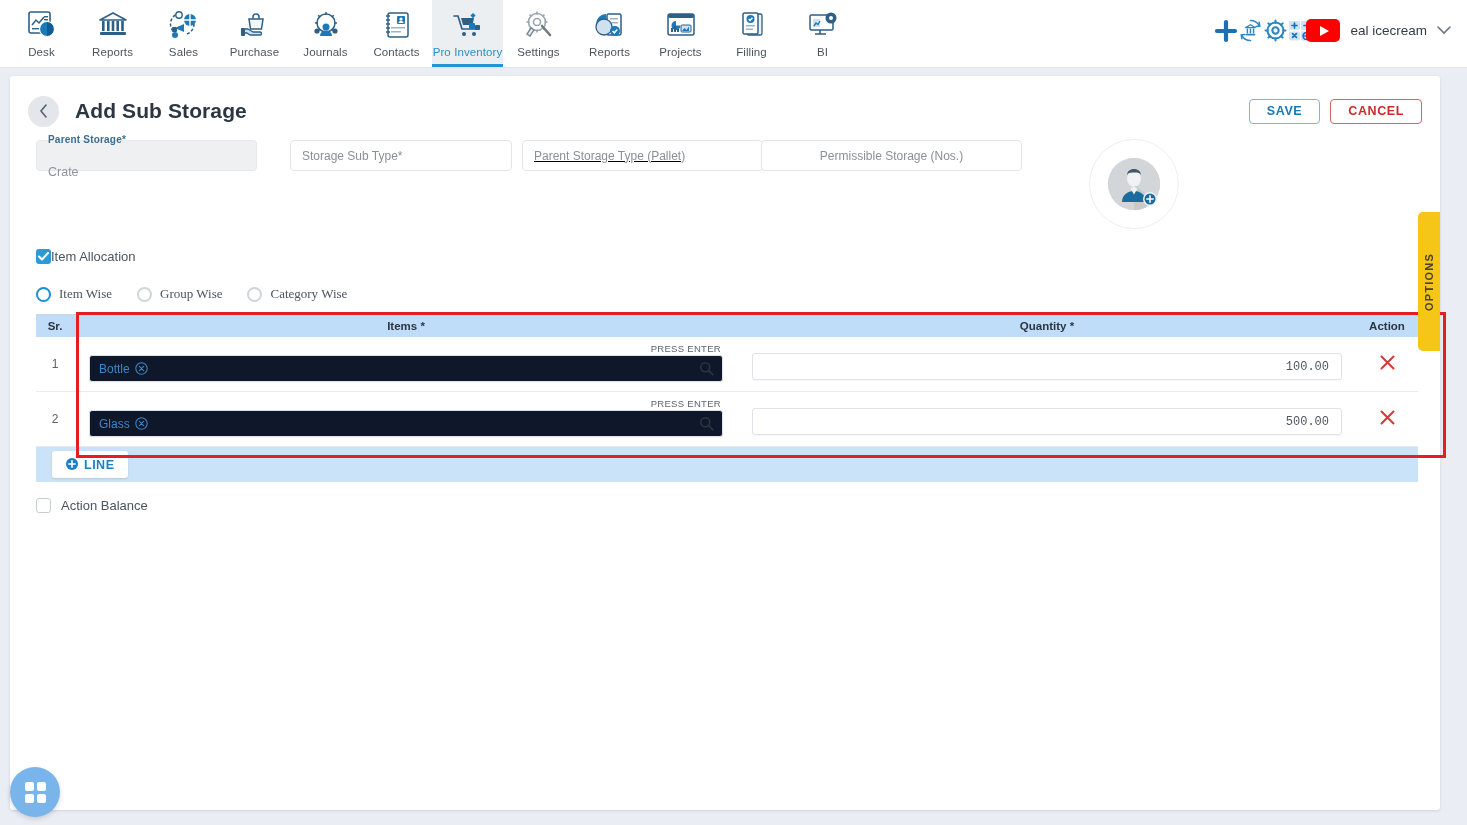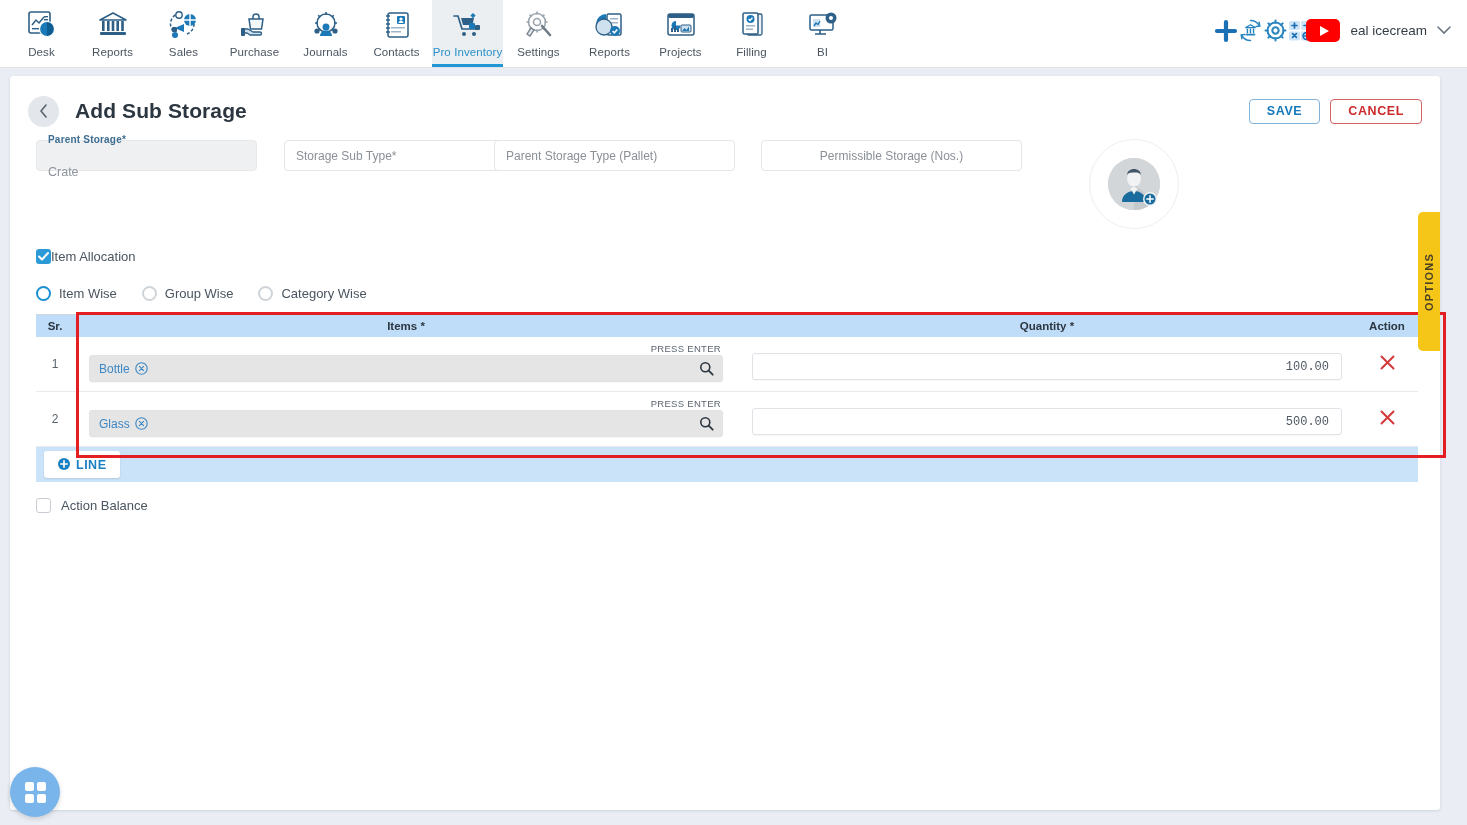--- a/index.html
+++ b/index.html
@@ -103,22 +103,22 @@
   .field-label {
     font-size: 10px; font-weight: bold; color: #3d6e91;
     letter-spacing: .2px; line-height: 11px;
   }
   .field-label .req { color: #3d6e91; }
   .field-value { font-size: 12.5px; color: #8d949b; line-height: 14px; }
   .field-ph { font-size: 12px; color: #8a9097; }
   .req-star { color: #8a9097; font-size: 12px; }
 
   .f1 { left: 0;    width: 221px; }
-  .f2 { left: 248px; width: 222px; }
-  .f3 { left: 458px; width: 241px; }
+  .f2 { left: 254px; width: 222px; }
+  .f3 { left: 486px; width: 241px; text-decoration: underline; }
   .f4 { left: 725px; width: 261px; justify-content: center; }
 
   
   .avatar-circle {
     position: absolute; top: 63px; left: 1079px;
     width: 90px; height: 90px; border-radius: 50%;
     border: 1px solid #eceef0;
     display: flex; align-items: center; justify-content: center;
     cursor: pointer;
   }
@@ -133,21 +133,21 @@
   .cbx {
     width: 15px; height: 15px; border-radius: 3px;
     display: inline-flex; align-items: center; justify-content: center;
     cursor: pointer;
   }
   .cbx.checked { background: #2c9ad6; }
   .cbx.empty { background: #fff; border: 1px solid #c8cdd3; }
   .cbx svg { display: block; }
   .cbx-label { font-size: 13px; color: #4a5560; }
 
-  .radio-row { position: absolute; top: 210px; left: 26px; display: flex; align-items: center; }
+  .radio-row { position: absolute; top: 210px; left: 26px; display: flex; align-items: center; font-family: Liberation Serif, serif; }
   .radio-item { display: flex; align-items: center; gap: 8px; margin-right: 25px; cursor: pointer; }
   .radio {
     width: 15px; height: 15px; border-radius: 50%;
     border: 2px solid #cfd4d9; background: #fff;
   }
   .radio.on { border: 2.5px solid #1b8fd4; }
   .radio-label { font-size: 13px; color: #4a5560; }
 
   
   .tbl { position: absolute; top: 238px; left: 26px; width: 1382px; }
@@ -169,42 +169,42 @@
   .td.c-sr { justify-content: center; font-size: 12px; color: #59636d; }
   .td.c-act { justify-content: center; }
 
   .items-cell { padding: 6px 15px 9px 15px; width: 100%; }
   .press-enter {
     font-size: 9.5px; color: #5b6570; letter-spacing: .3px;
     text-align: right; margin-bottom: 1px; padding-right: 2px;
   }
   .items-box {
     height: 27px; border: 1px solid #dfe3e7; border-radius: 3px;
-    background: #e5e5e5; display: flex; align-items: center;
+    background: #0f172a; display: flex; align-items: center;
     padding: 0 8px 0 9px;
     box-shadow: 0 1px 1px rgba(0,0,0,.03);
   }
   .chip { display: flex; align-items: center; gap: 5px; }
   .chip-text { font-size: 12px; color: #3c87c4; }
   .chip-x { cursor: pointer; display: flex; }
   .srch { margin-left: auto; cursor: pointer; display: flex; }
 
   .qty-cell { padding: 14px 14px 9px 14px; width: 100%; }
   .qty-box {
     height: 27px; border: 1px solid #dfe3e7; border-radius: 3px;
     background: #fff; display: flex; align-items: center; justify-content: flex-end;
     padding: 0 12px; font-size: 12px; color: #4f5862;
     box-shadow: 0 1px 1px rgba(0,0,0,.03);
     font-family: Liberation Mono, monospace;
   }
   .del-x { color: #d33a3a; font-size: 19px; cursor: pointer; line-height: 1; font-weight: 300; }
 
   .tbl-foot {
     height: 35px; background: #cbe3f9;
-    display: flex; align-items: center; padding-left: 8px;
+    display: flex; align-items: center; padding-left: 16px;
   }
   .line-btn {
     height: 27px; background: #fff; border-radius: 3px;
     display: flex; align-items: center; gap: 6px;
     padding: 0 14px; cursor: pointer;
     box-shadow: 0 1px 2px rgba(0,0,0,.12);
   }
   .line-btn-label { font-size: 12.5px; font-weight: bold; color: #1b7fc4; letter-spacing: .5px; }
 
   

